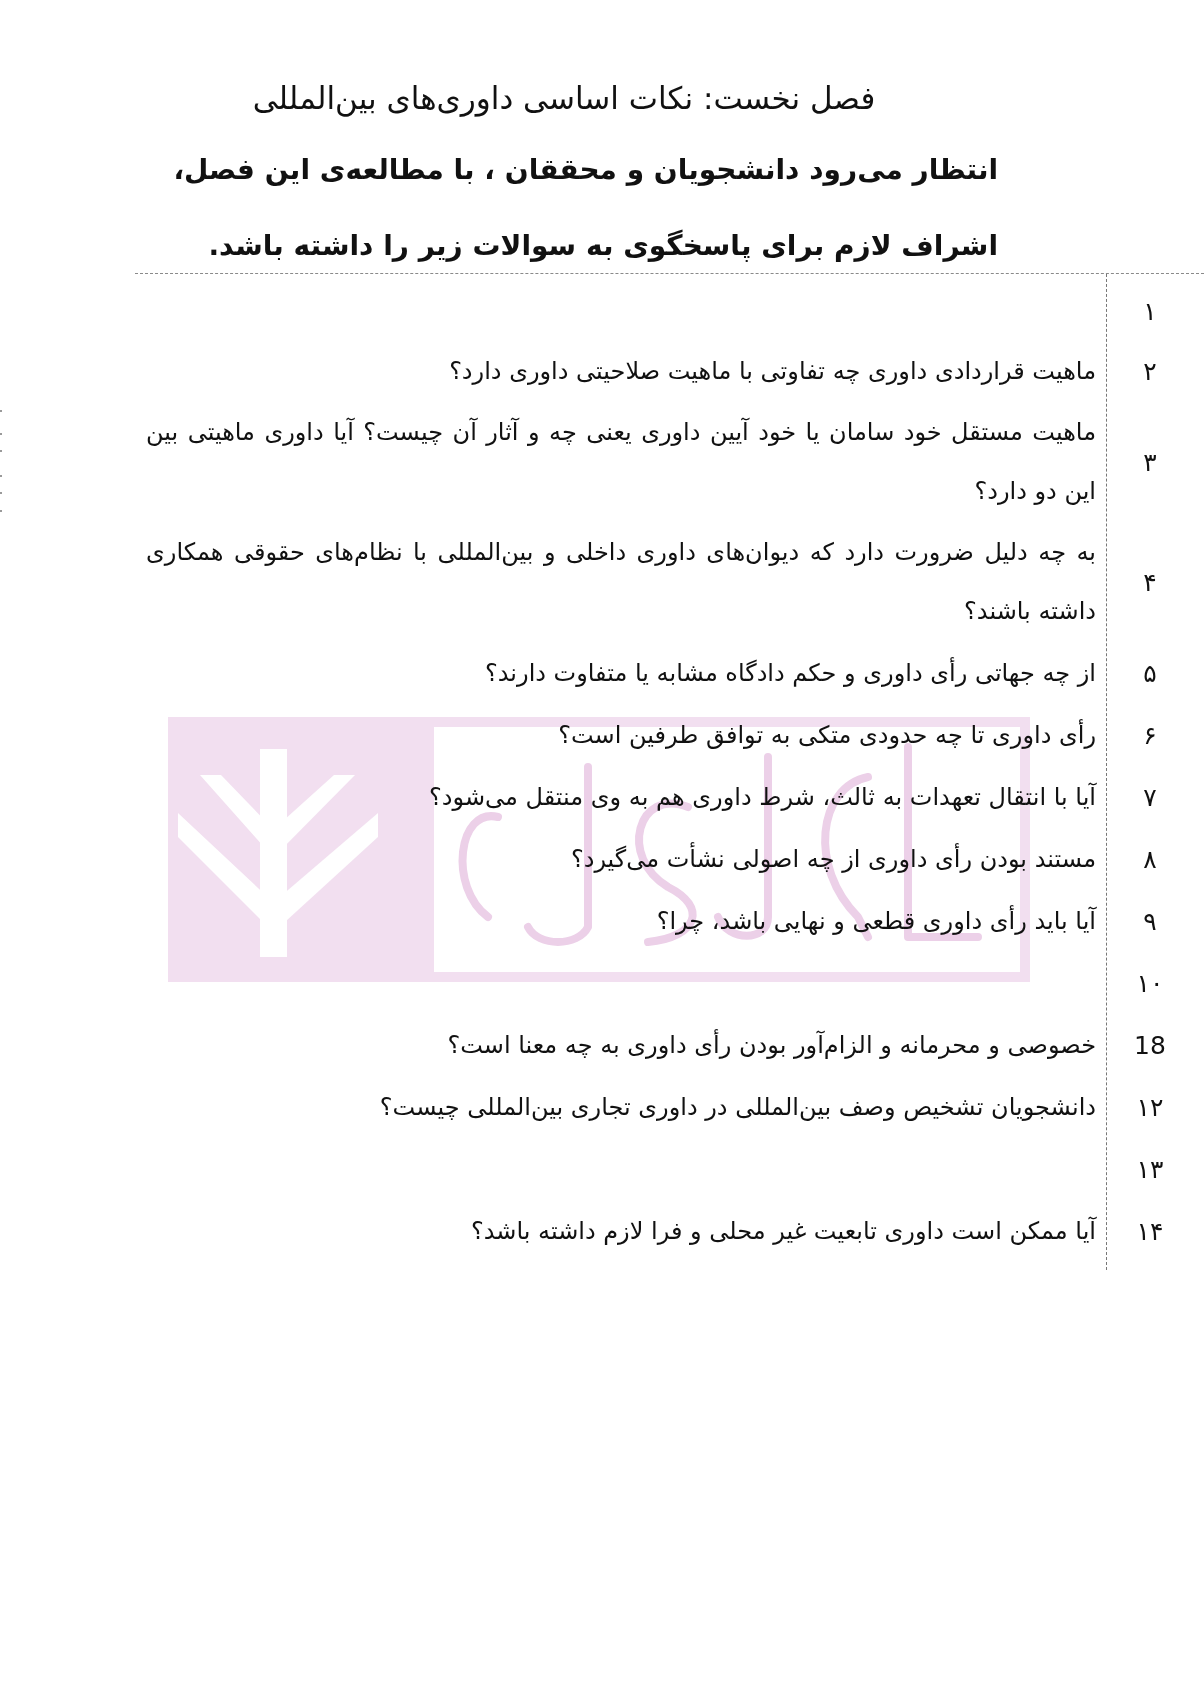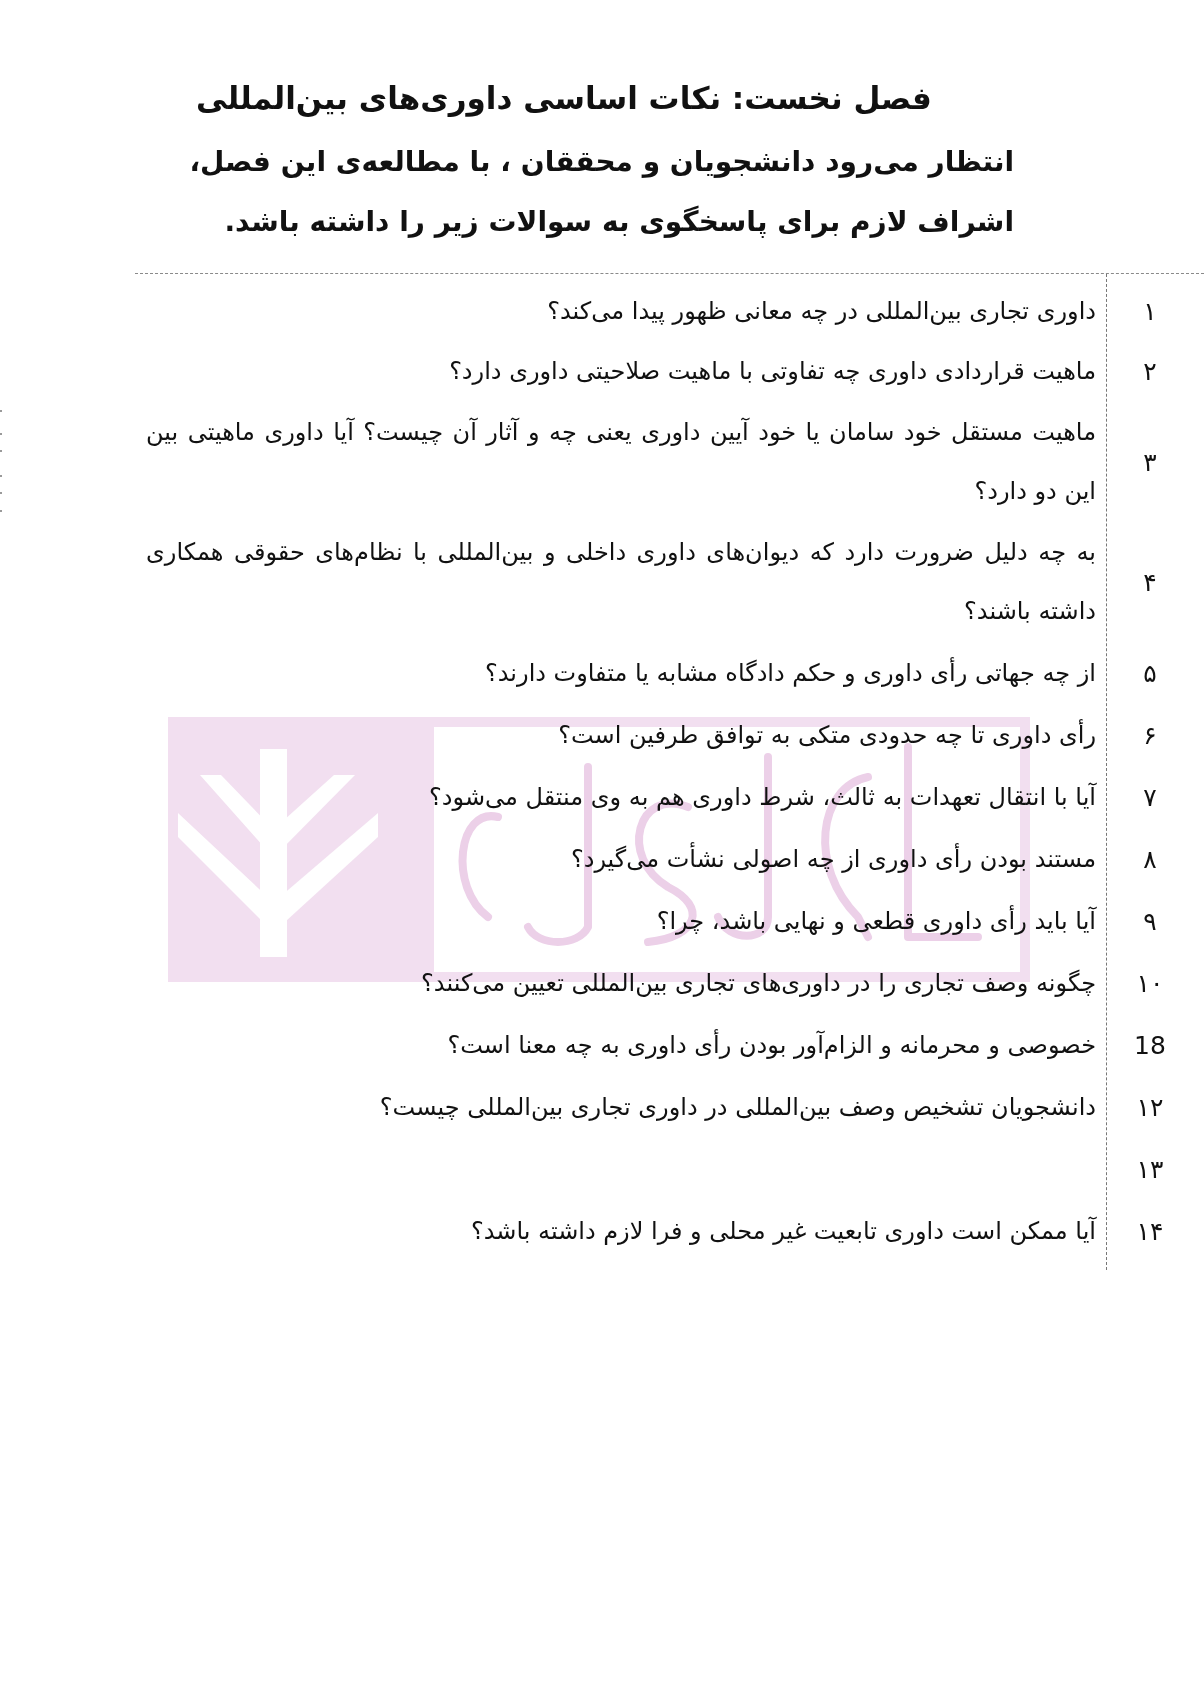--- a/index.html
+++ b/index.html
@@ -18,35 +18,35 @@
     .header {
       position: absolute;
       top: 72px;
       right: 190px;
       width: 900px;
       text-align: right;
       direction: rtl;
     }
     .chapter-title {
       font-family: "DejaVu Sans", sans-serif;
-      font-weight: bold;
+      font-weight: normal;
       font-size: 31px;
       line-height: 52px;
       margin: 0 0 8px 0;
       text-align: center;
       padding-left: 0;
       position: relative;
       left: 0;
     }
     .intro-line {
       font-family: "DejaVu Sans", sans-serif;
       font-weight: bold;
       font-size: 28px;
       line-height: 60px;
-      margin: 0;
+      margin: 16px;
       text-align: right;
     }
     .rule-top {
       position: absolute;
       top: 273px;
       left: 135px;
       width: 1069px;
       height: 0;
       border-top: 1px dashed #8a8a8a;
     }
@@ -170,21 +170,20 @@
       <path d="M520,90 C470,70 450,140 500,170 C540,190 530,220 480,225"></path>
       <path d="M420,50 L420,210 C410,230 370,230 360,210"></path>
       <path d="M330,100 C290,90 280,170 320,200"></path>
     </g>
   </svg>
 </div>
 
 <div class="questions">
   <div class="q-row single" style="height:58px">
     <div class="q-num">۱</div>
-    <div class="q-text">داوری تجاری بین‌المللی در چه معانی ظهور پیدا می‌کند؟</div>
   </div>
   <div class="q-row single" style="height:62px">
     <div class="q-num">۲</div>
     <div class="q-text">ماهیت قراردادی داوری چه تفاوتی با ماهیت صلاحیتی داوری دارد؟</div>
   </div>
   <div class="q-row double" style="height:120px">
     <div class="q-num">۳</div>
     <div class="q-text">ماهیت مستقل خود سامان یا خود آیین داوری یعنی چه و آثار آن چیست؟ آیا داوری ماهیتی بین این دو دارد؟</div>
   </div>
   <div class="q-row double" style="height:120px">
@@ -206,21 +205,20 @@
   <div class="q-row single" style="height:62px">
     <div class="q-num">۸</div>
     <div class="q-text">مستند بودن رأی داوری از چه اصولی نشأت می‌گیرد؟</div>
   </div>
   <div class="q-row single" style="height:62px">
     <div class="q-num">۹</div>
     <div class="q-text">آیا باید رأی داوری قطعی و نهایی باشد، چرا؟</div>
   </div>
   <div class="q-row single" style="height:62px">
     <div class="q-num">۱۰</div>
-    <div class="q-text">چگونه وصف تجاری را در داوری‌های تجاری بین‌المللی تعیین می‌کنند؟</div>
   </div>
   <div class="q-row single" style="height:62px">
     <div class="q-num">18</div>
     <div class="q-text">خصوصی و محرمانه و الزام‌آور بودن رأی داوری به چه معنا است؟</div>
   </div>
   <div class="q-row single" style="height:62px">
     <div class="q-num">۱۲</div>
     <div class="q-text">دانشجویان تشخیص وصف بین‌المللی در داوری تجاری بین‌المللی چیست؟</div>
   </div>
   <div class="q-row single" style="height:62px">

